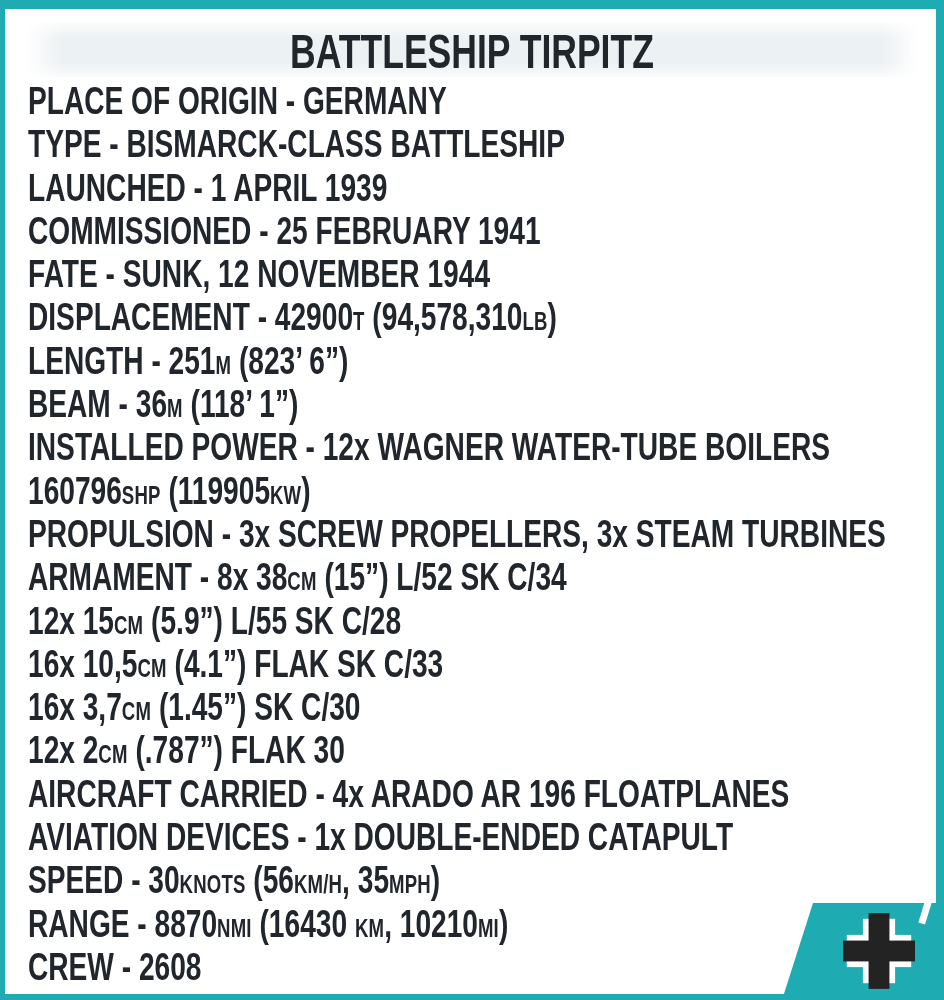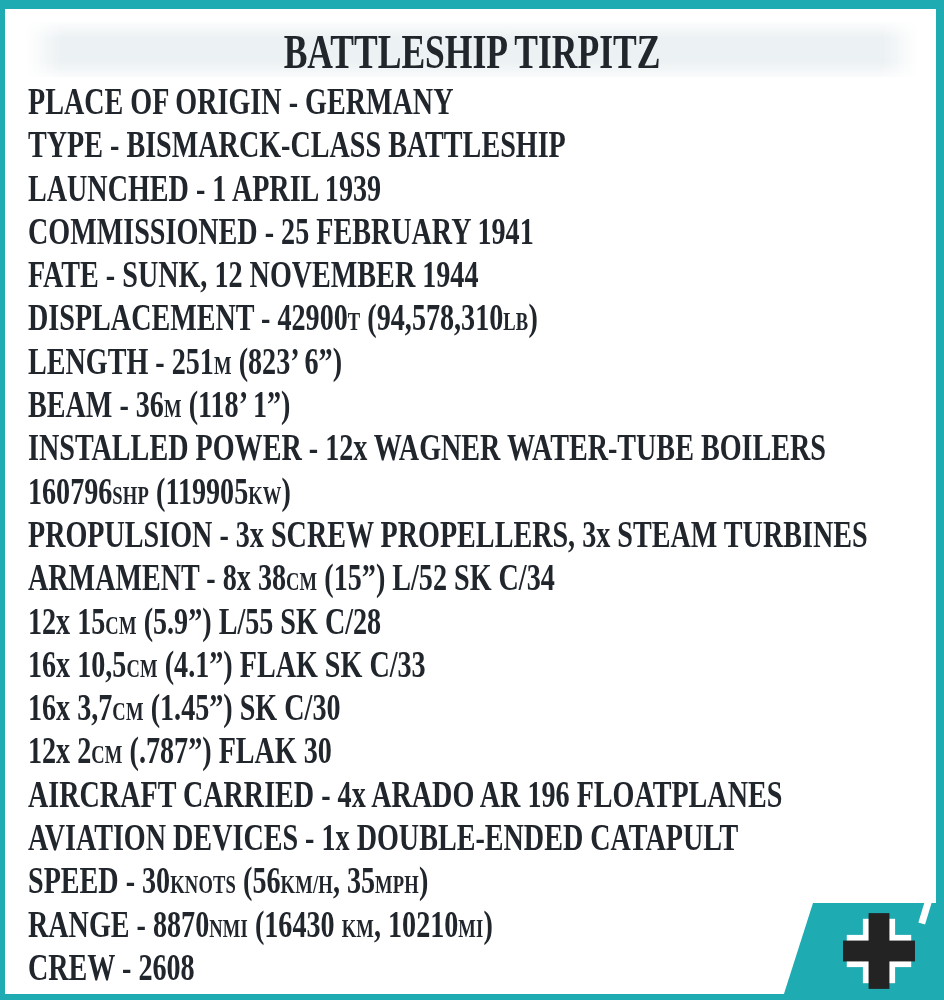--- a/index.html
+++ b/index.html
@@ -1,19 +1,19 @@
 <!DOCTYPE html>
 <html><head>
 <meta charset="utf-8">
 <style>
   html,body { margin:0; padding:0; background:#888; }
   .page {
     position:relative; width:944px; height:1000px; margin:0 auto;
     background:#fff; overflow:hidden;
-    font-family:Liberation Serif, serif;
+    font-family:Liberation Sans, sans-serif;
     color:var(--text,#21262d);
   }
   
   .frame-top    { position:absolute; left:0; top:0; width:944px; height:9px;  background:var(--teal); }
   .frame-left   { position:absolute; left:0; top:0; width:5px;  height:1000px; background:var(--teal); }
   .frame-right  { position:absolute; right:0; top:0; width:8px; height:1000px; background:var(--teal); }
   .frame-bottom { position:absolute; left:0; bottom:0; width:944px; height:6px; background:var(--teal); }
 
   
   .title-band {

